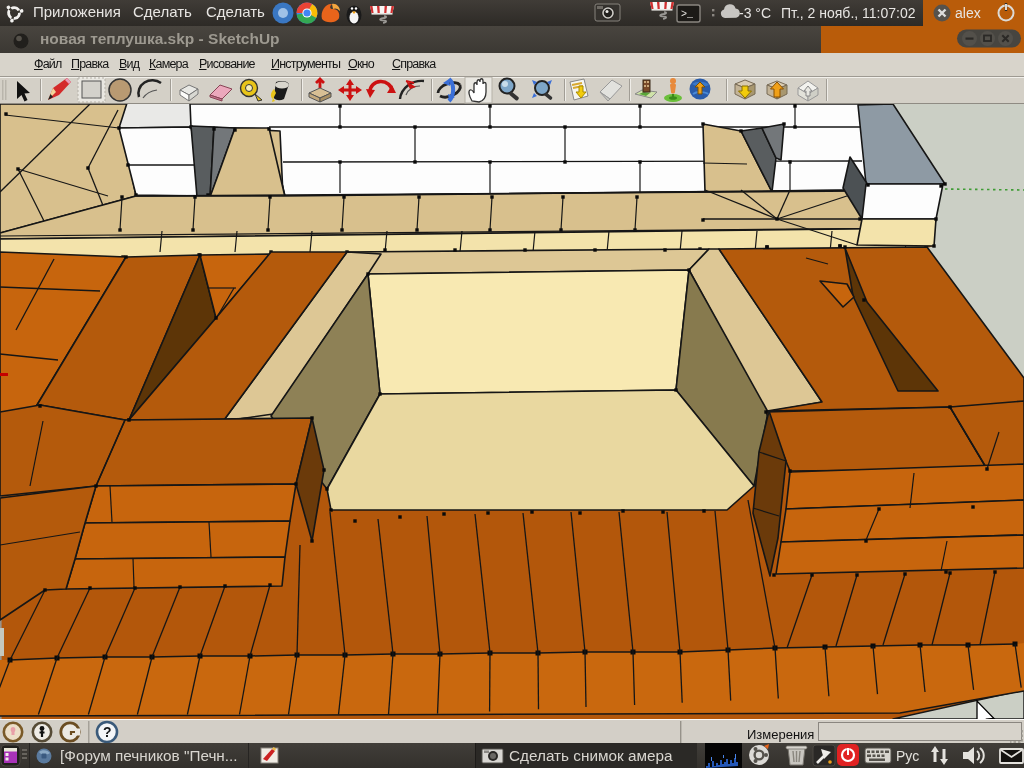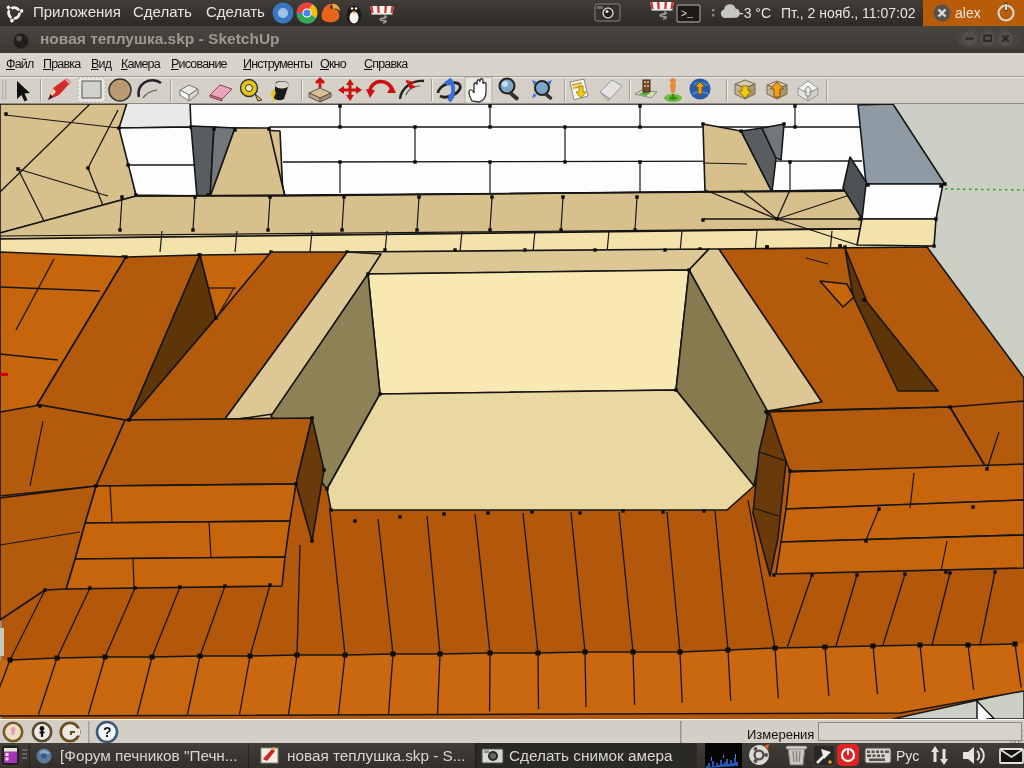--- a/index.html
+++ b/index.html
@@ -1,21 +1,21 @@
 <!DOCTYPE html>
 <html><head><meta charset="utf-8"><style>
 * { margin:0; padding:0; box-sizing:border-box; }
 body { width:1024px; height:768px; font-family:"Liberation Sans",sans-serif; position:relative; overflow:hidden; background:#b95c0a; }
 .abs { position:absolute; }
 #panel { left:0; top:0; width:923px; height:26px; background:linear-gradient(#403c37,#2d2a26); color:#e7e5e2; }
 #panel .menu { position:absolute; top:3px; font-size:15px; }
-#titlebar { left:0; top:26px; width:1024px; height:27px; background:linear-gradient(#49453f,#3b3833); }
+#titlebar { left:0; top:26px; width:821px; height:27px; background:linear-gradient(#49453f,#3b3833); }
 #titlebar .t { position:absolute; left:40px; top:4px; font-size:15.5px; font-weight:bold; color:#9d9990; }
 #menubar { left:0; top:53px; width:1024px; height:24px; background:#d8d4cb; border-bottom:1px solid #9e9a92; color:#141414; }
-#menubar span { position:absolute; top:4px; font-size:12.5px; letter-spacing:-0.8px; }
+#menubar span { position:absolute; top:4px; font-size:12.5px; letter-spacing:-0.8px;margin-left:28px; }
 #menubar u { text-decoration:underline; }
 #toolbar { left:0; top:77px; width:1024px; height:27px; background:#d4d0c7; }
 #statusbar { left:0; top:719px; width:1024px; height:24px; background:#d3cfc7; border-top:1px solid #fdfcfa; }
 #statusbar .lbl { position:absolute; left:747px; top:7px; font-size:13px; color:#111; }
 #statusbar .field { position:absolute; left:818px; top:2px; width:204px; height:19px; background:#d7d3cb; border:1px solid #8a8680; }
 #taskbar { left:0; top:743px; width:1024px; height:25px; background:linear-gradient(#413e39,#33302c); color:#d9d6d0; font-size:15.3px; }
 #taskbar .bt { position:absolute; top:4px; white-space:nowrap; }
 </style></head><body>
 
 <div class="abs" id="panel">
@@ -698,15 +698,14 @@
     <g transform="translate(963,4)">
         <path d="M0,5 L5,5 L11,0 L11,17 L5,12 L0,12 Z" fill="#e4e2dd"></path>
         <path d="M14,4 C17,6 17,11 14,13 M17,1 C22,5 22,12 17,16" stroke="#e4e2dd" stroke-width="2" fill="none"></path>
       </g>
     <g transform="translate(1000,6)">
         <rect x="0" y="0" width="23" height="14" rx="1" fill="#14120f" stroke="#e4e2dd" stroke-width="1.8"></rect>
         <path d="M1,1 L11.5,8 L22,1" fill="none" stroke="#e4e2dd" stroke-width="1.8"></path>
       </g>
   </svg>
   <span class="bt" style="left:60px">[Форум печников "Печн...</span>
-  <span class="bt" style="left:287px">новая теплушка.skp - S...</span>
   <span class="bt" style="left:509px">Сделать снимок амера</span>
 </div>
 
 </body></html>

